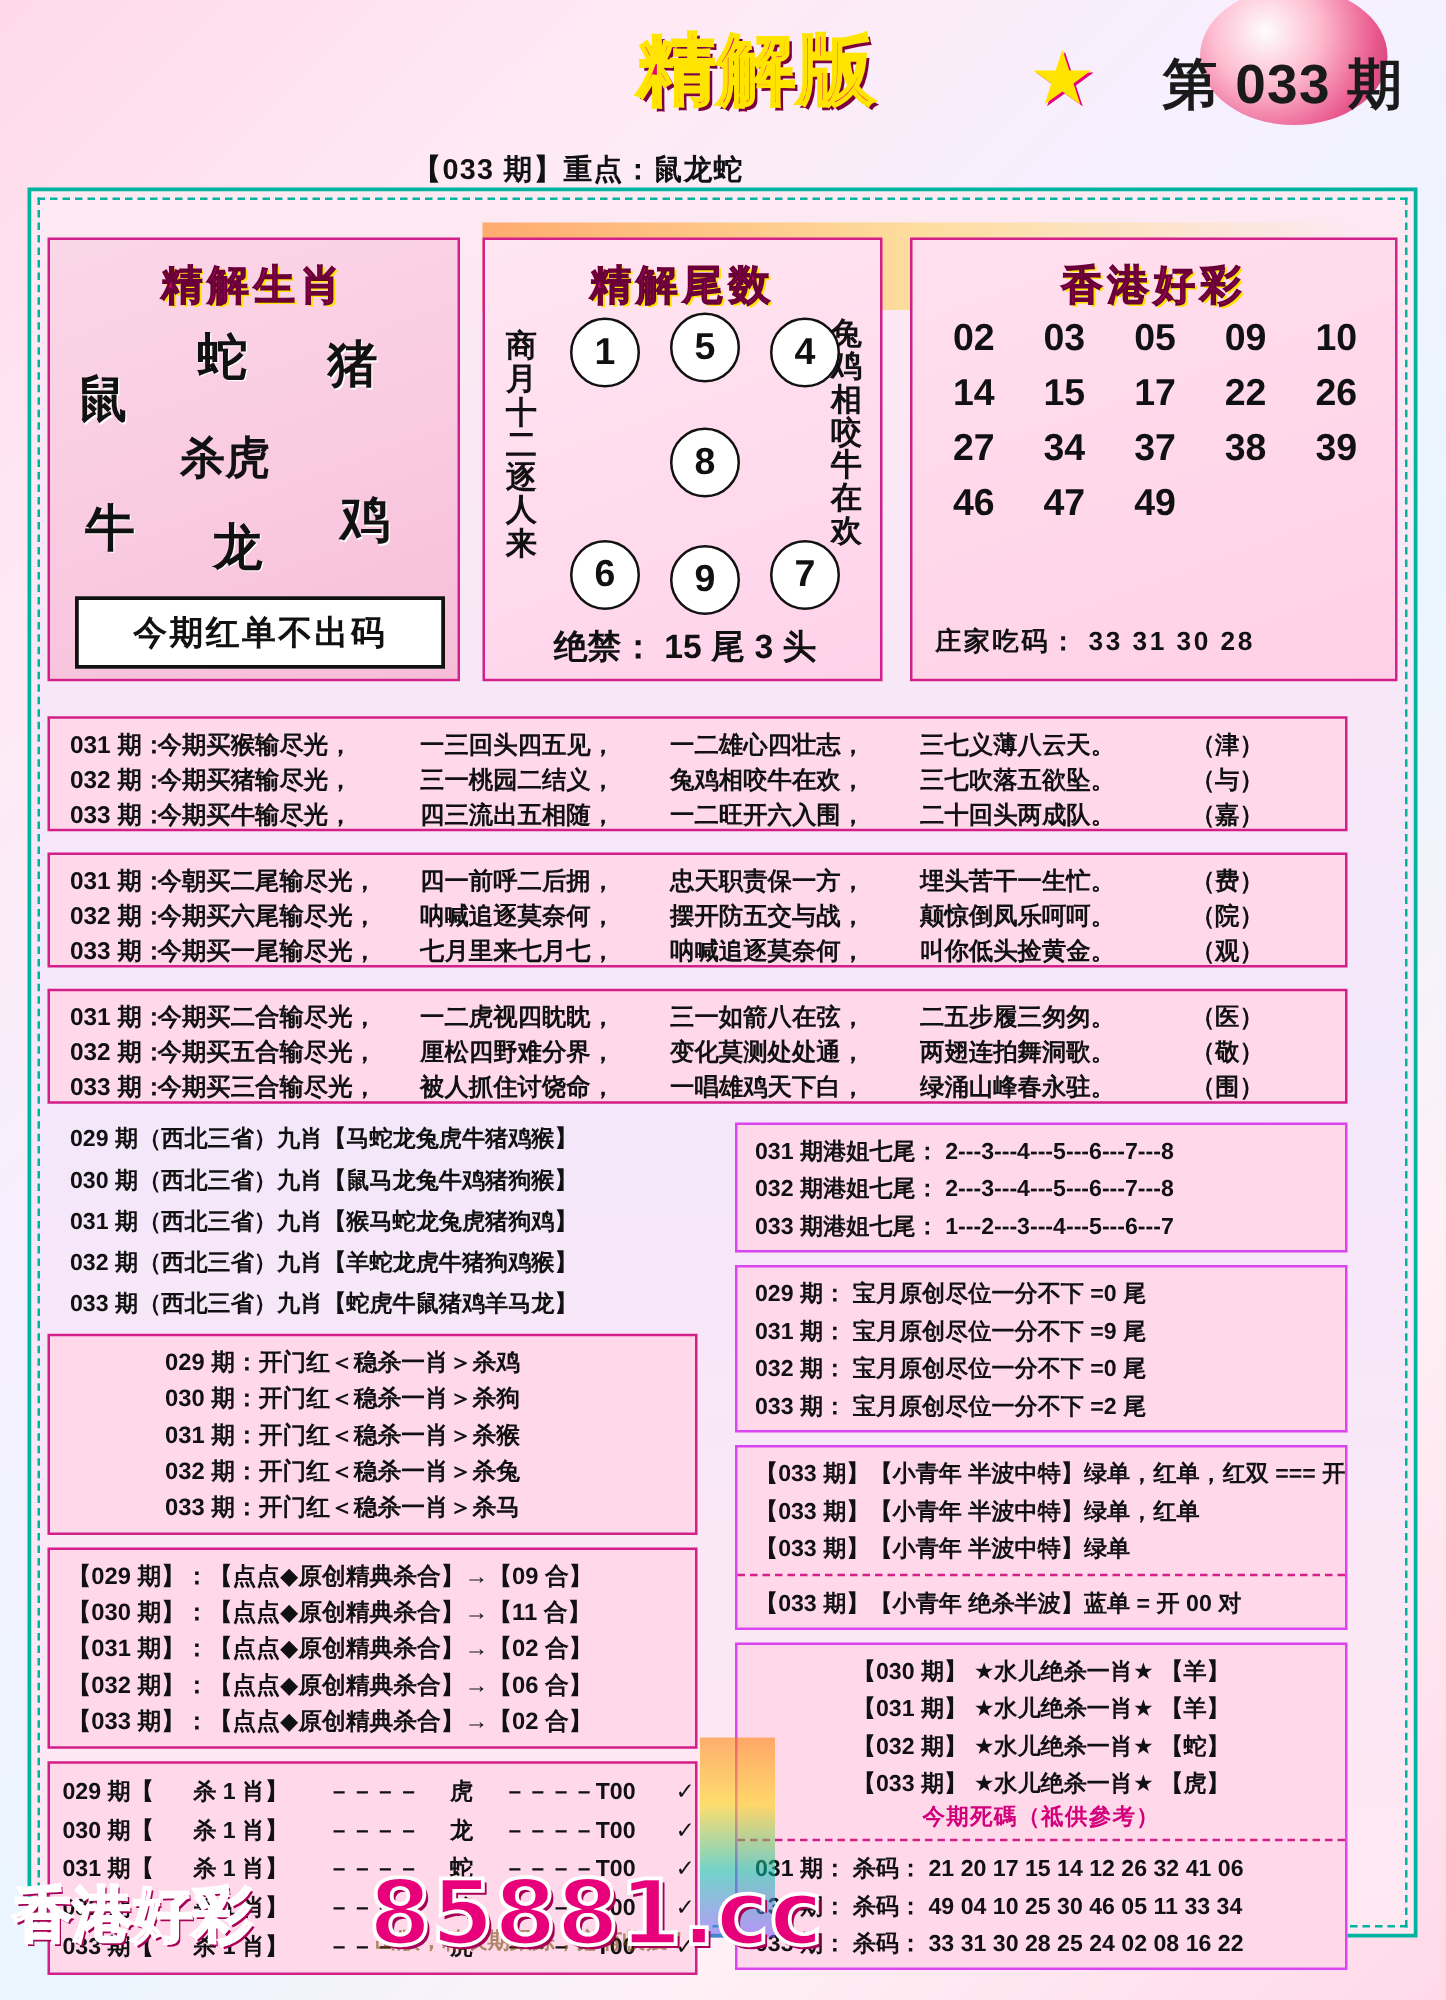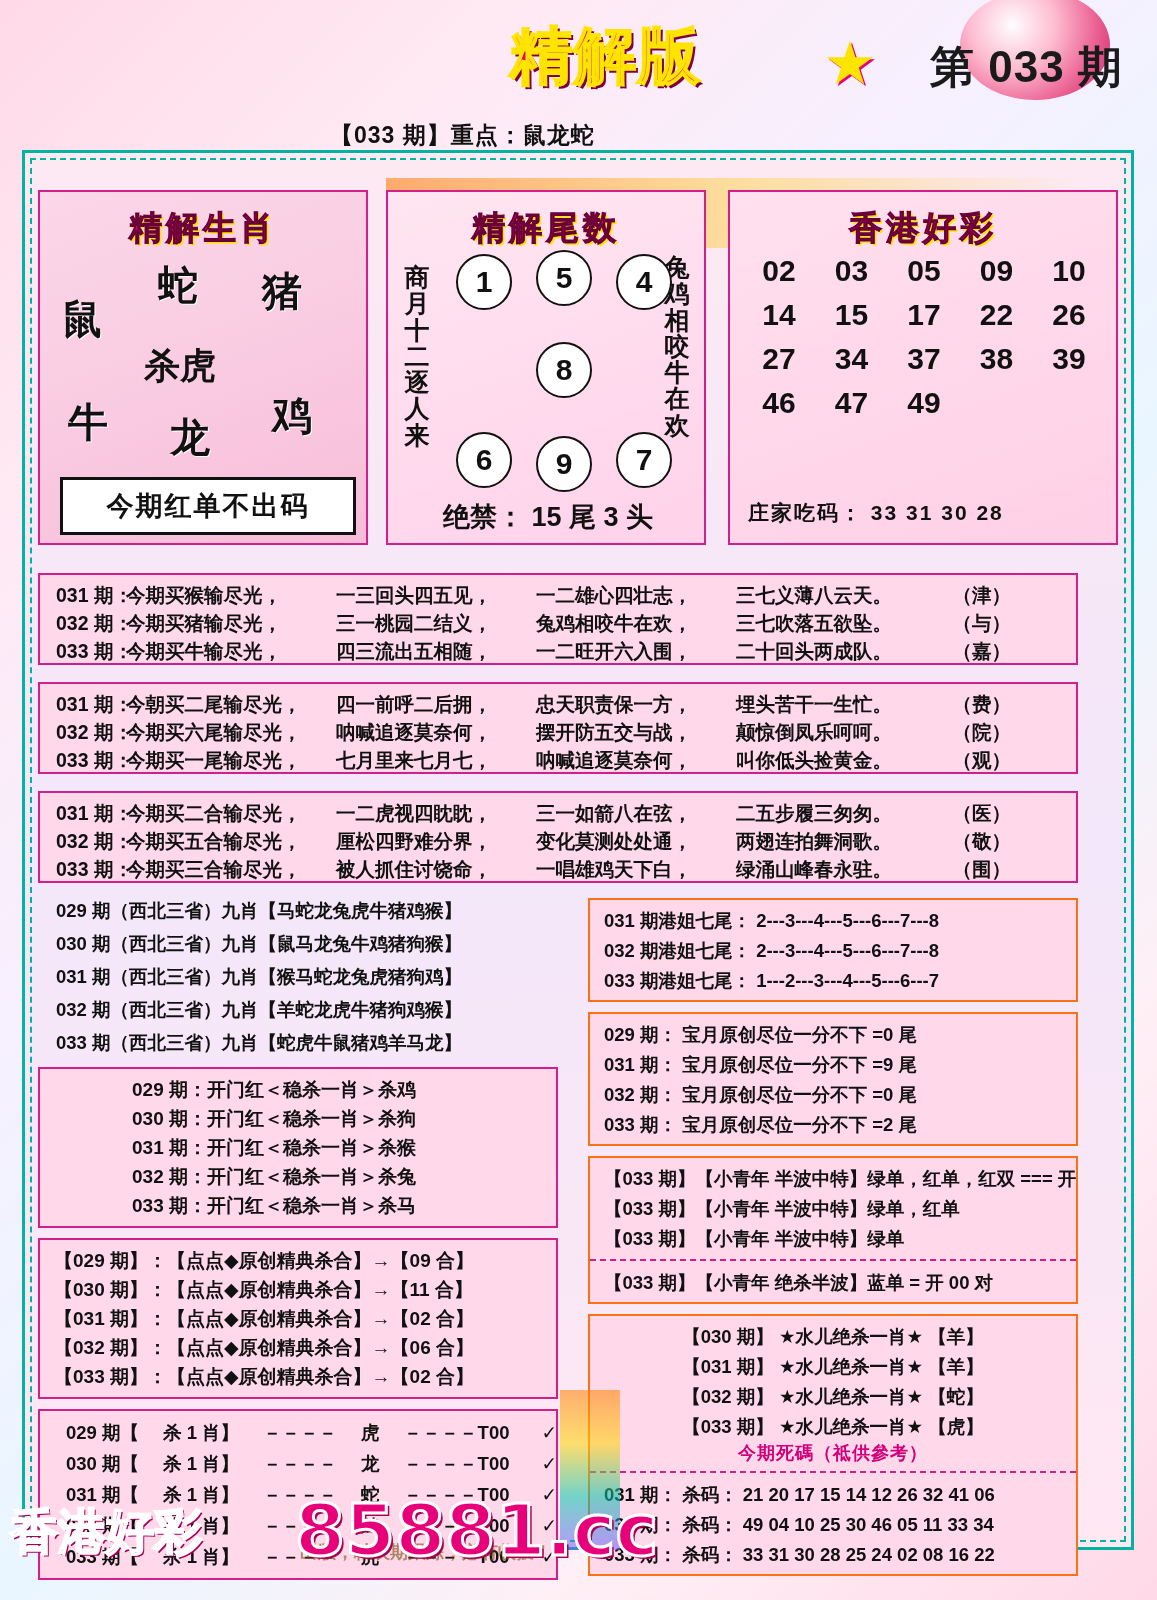--- a/index.html
+++ b/index.html
@@ -78,29 +78,29 @@
   .vline .s3{width:200px;}
   .vline .s4{width:215px;}
   .vline .tag{width:60px;text-align:right;}
   
   .lcol{position:absolute;left:38px;top:898px;width:520px;}
   .nineline{font-size:18.5px;font-weight:bold;color:#111;margin:0 0 8px 18px;white-space:nowrap;}
   .pinkbox{border:2px solid #d21f8a;background:#ffd9ea;box-sizing:border-box;padding:6px 0;margin-bottom:10px;}
   .rowline{font-size:19px;font-weight:bold;color:#111;height:29px;display:flex;align-items:center;white-space:nowrap;}
   .lcol .rowline.ind{padding-left:52px;}
   .hebox .rowline{padding-left:18px;}
-  .killrow{font-size:18.5px;font-weight:bold;color:#111;height:31px;display:flex;align-items:center;padding-left:26px;white-space:nowrap;gap:24px;}
+  .killrow{font-size:18.5px;font-weight:bold;color:#111;height:31px;display:flex;align-items:center;padding-left:10px;white-space:nowrap;gap:24px;}
   .killrow .k1{width:86px;}
   .killrow .k2{width:150px;text-align:center;}
   .chk{color:#111;}
   
   .rcol{position:absolute;left:588px;top:898px;width:490px;}
   .rline{font-size:18.5px;font-weight:bold;color:#111;height:30px;display:flex;align-items:center;padding-left:14px;white-space:nowrap;}
   .sep{border-top:2px dashed #d21f8a;margin:6px 0;}
-  .rbox{border:2px solid #f97316;background:#ffd9ea;box-sizing:border-box;padding:5px 0;margin-bottom:10px;}
+  .rbox{border:2px solid #d946ef;background:#ffd9ea;box-sizing:border-box;padding:5px 0;margin-bottom:10px;}
   .deadtitle{text-align:center;font-size:18px;font-weight:bold;color:#d2007a;letter-spacing:1px;}
   .rline.ctr{justify-content:center;padding-left:0;}
   
   .wm-left{position:absolute;left:10px;top:1500px;font-size:48px;font-weight:bold;color:#e8007a;
            -webkit-text-stroke:2px #ffffff;text-shadow:2px 2px 0 #a80057;font-family:"DejaVu Sans",sans-serif;}
   .wm-right{position:absolute;left:295px;top:1488px;font-size:72px;font-weight:bold;color:#e8007a;
             -webkit-text-stroke:3px #ffffff;text-shadow:3px 3px 0 #a80057;font-family:"DejaVu Sans",sans-serif;}
   .bottom-note{position:absolute;left:300px;top:1540px;font-size:18px;font-weight:bold;color:#6d4500;opacity:.55;}
   .sidecolor{position:absolute;left:560px;top:1390px;width:60px;height:160px;
              background:linear-gradient(180deg,#ff7f00,#ffd400,#00c2a8,#7b5cff);opacity:.55;}

